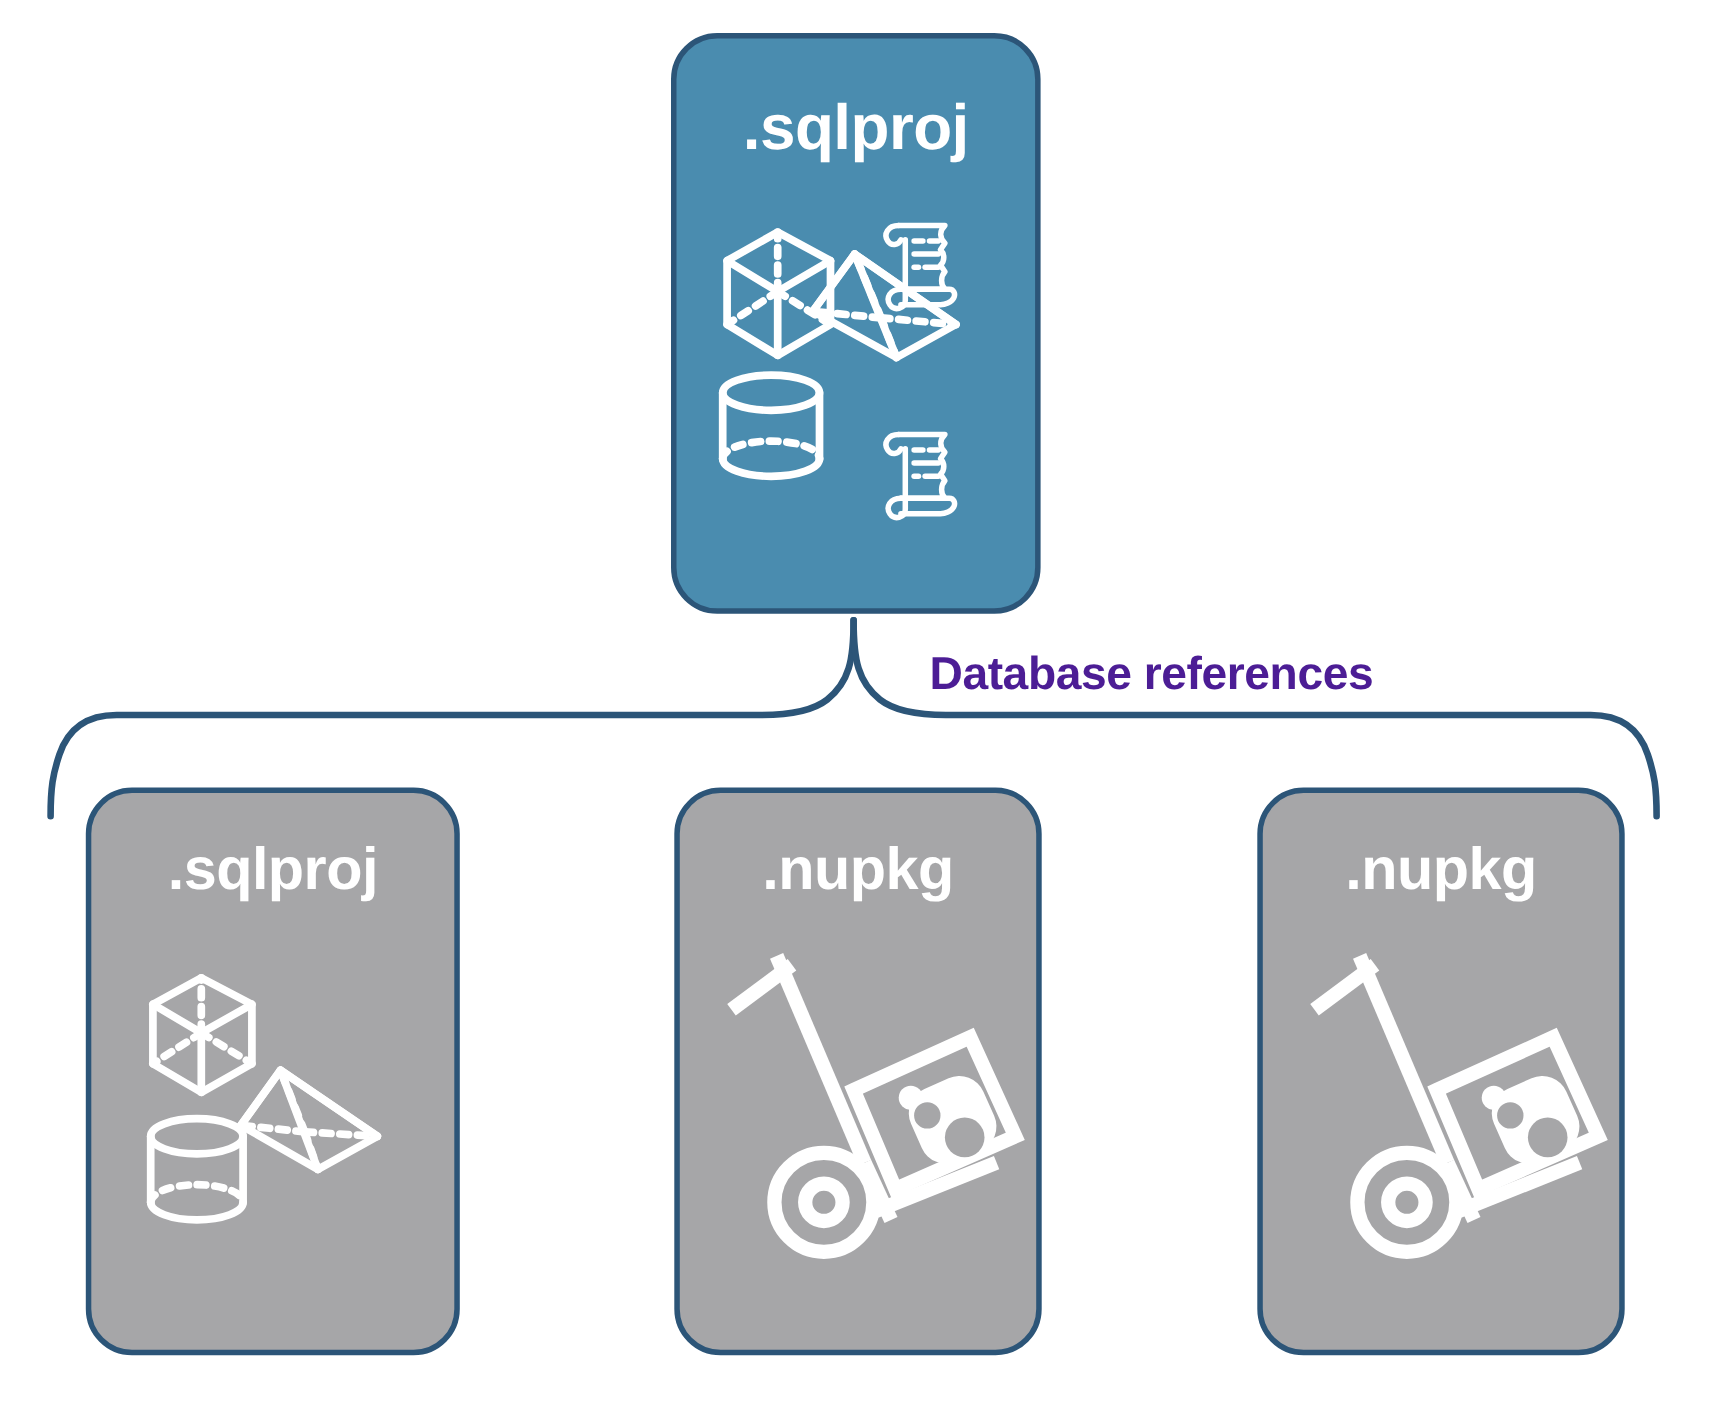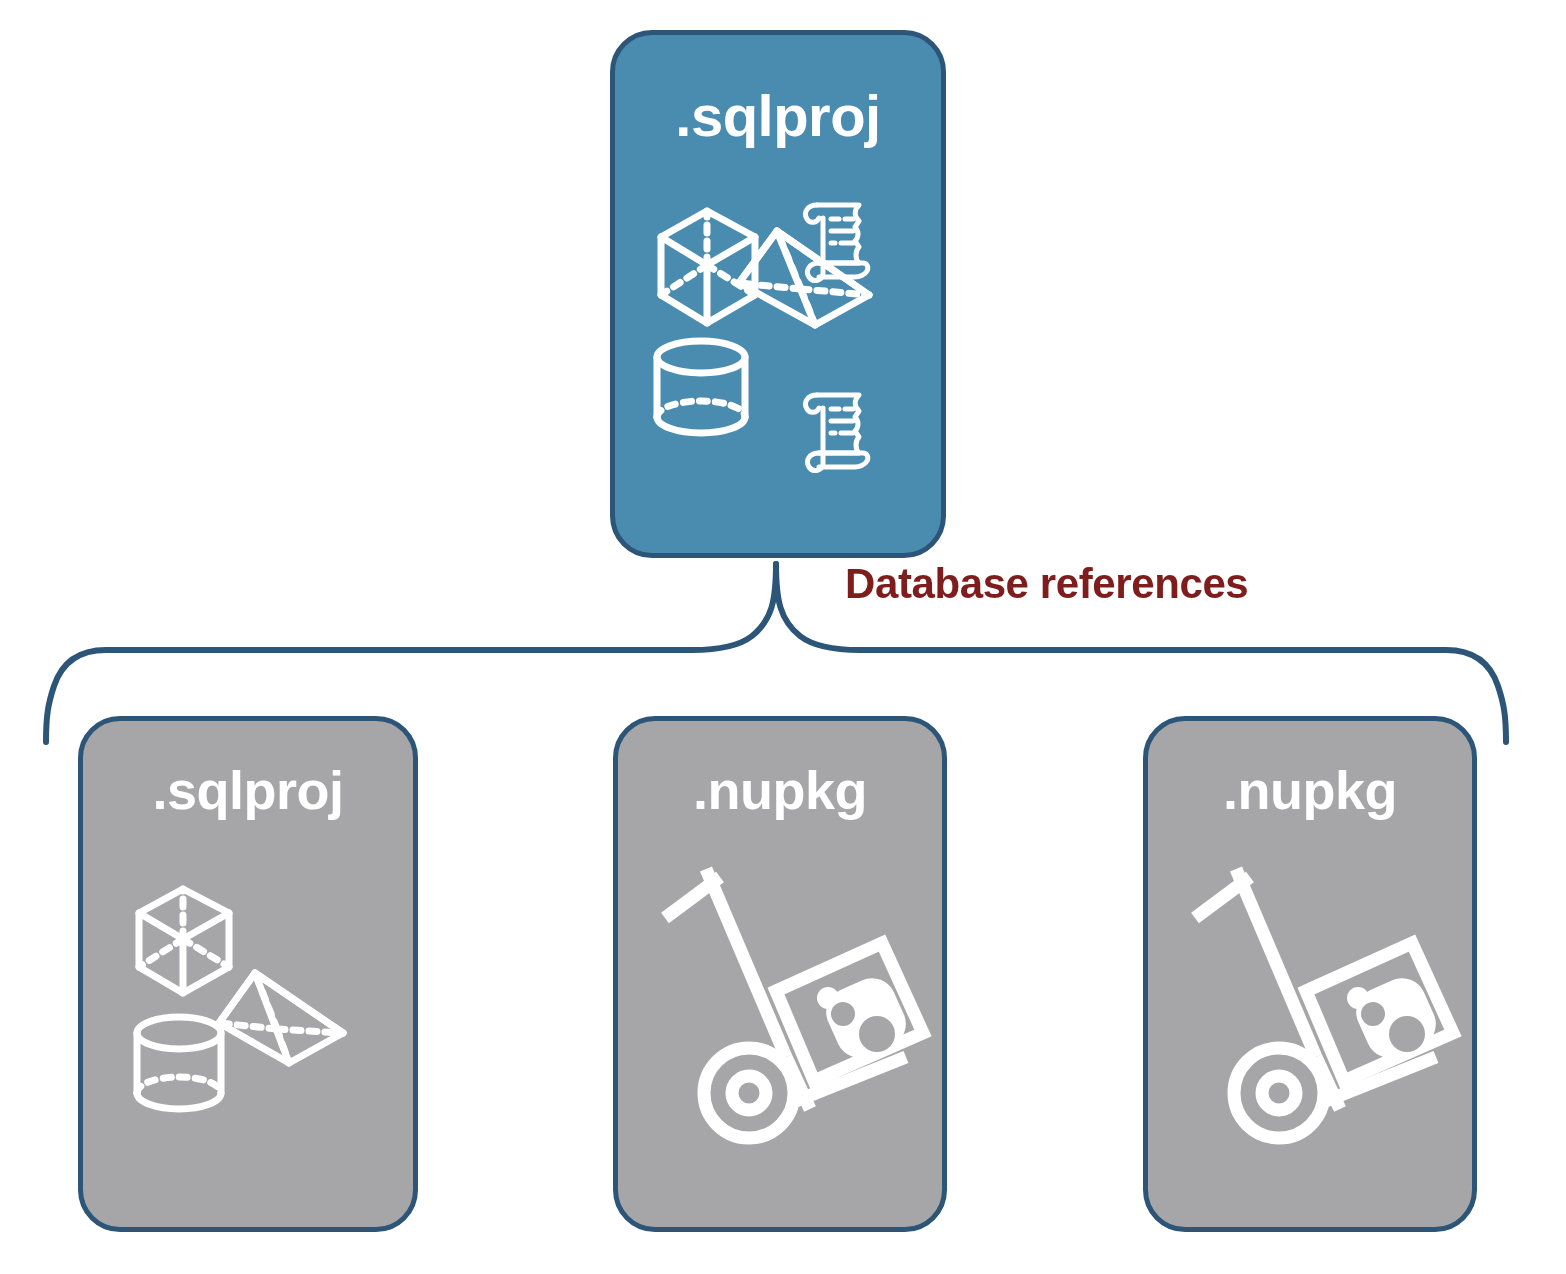--- a/index.html
+++ b/index.html
@@ -76,24 +76,24 @@
     position: absolute;
     left: 0; top: 0;
     width: 1566px;
     height: 1274px;
     pointer-events: none;
   }
 
   #brace-label {
     position: absolute;
     left: 845px;
-    top: 560px;
+    top: 588px;
     font-size: 42px;
     font-weight: bold;
-    color: #7f1d1d;
+    color: #4c1d95;
     letter-spacing: -0.4px;
     white-space: nowrap;
     user-select: none;
   }
 </style>
 </head>
 <body>
 
 <div id="diagram">
 

